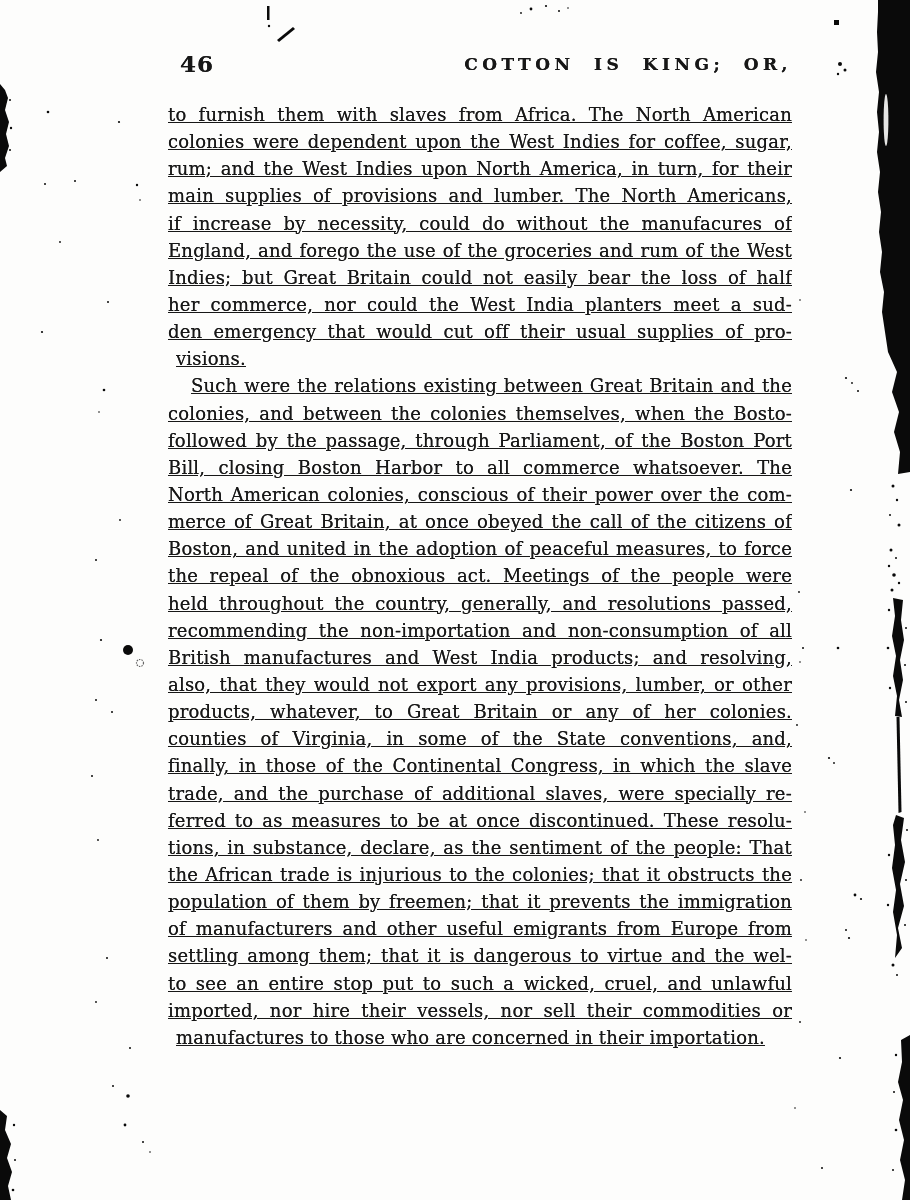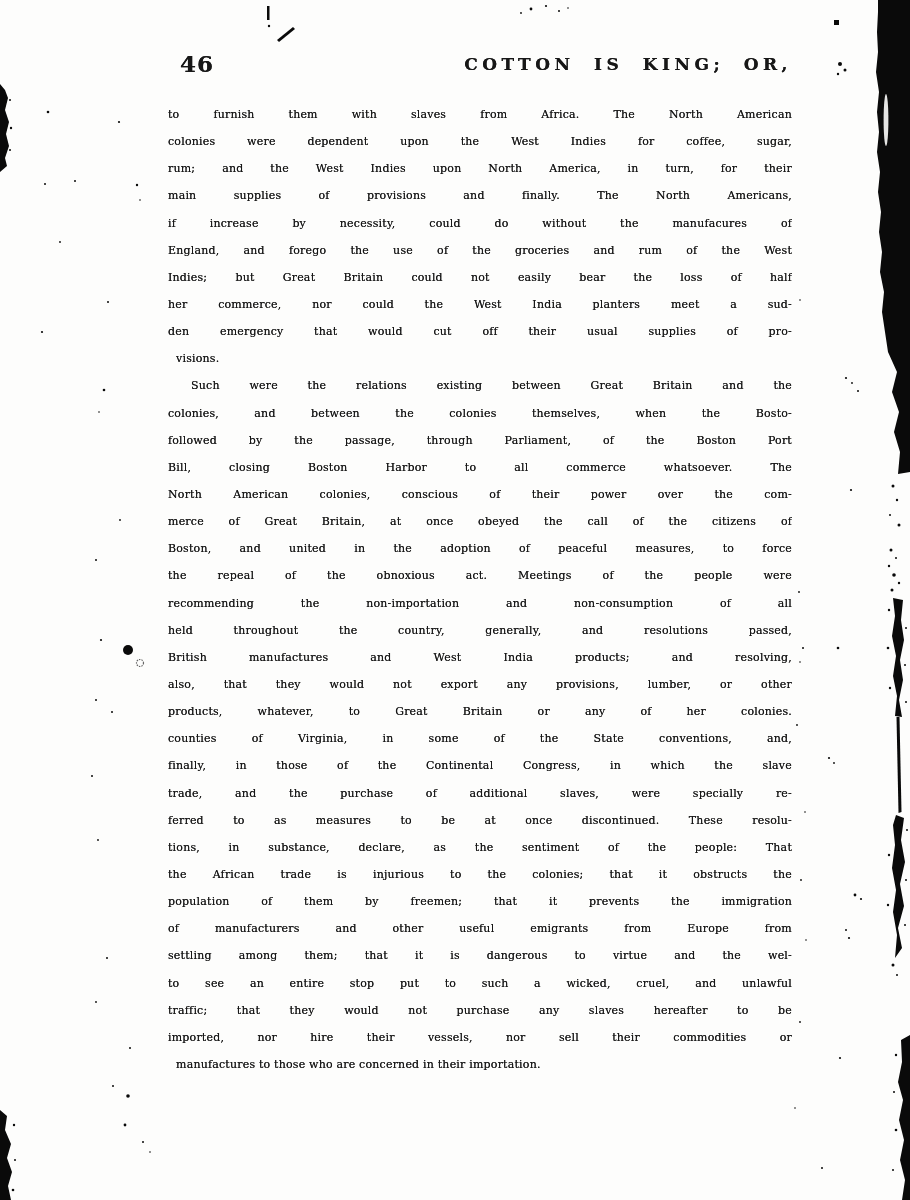--- a/index.html
+++ b/index.html
@@ -15,24 +15,25 @@
     text-shadow:0 0 0.6px rgba(10,10,10,.9);
     margin-left:12px;
   }
   .running-title{
     position:absolute;left:0;right:0;top:6px;text-align:right;
     font-size:17px;font-weight:700;letter-spacing:4.5px;word-spacing:9px;
     text-shadow:0 0 0.5px rgba(10,10,10,.8);
   }
   .text-block{position:absolute;left:168px;top:101px;width:624px;z-index:2;}
   .line{
-    height:27.15px;line-height:27.15px;font-size:11px;
+    height:27.15px;line-height:27.15px;font-size:18px;
     text-align:justify;text-align-last:justify;-moz-text-align-last:justify;
     letter-spacing:0.2px;overflow:hidden;
     text-shadow:0 0 0.55px rgba(20,20,20,.85);
+    text-decoration:underline;
   }
   .line.end{text-align-last:left;margin-left:8px;-moz-text-align-last:left;}
   .line.indent{text-indent:23px;}
 </style>
 </head>
 <body>
 
 <div class="page">
 
   <svg class="artifacts" viewBox="0 0 910 1200" xmlns="http://www.w3.org/2000/svg">
@@ -155,48 +156,47 @@
 
   <header class="header">
     <span class="pagenum">46</span>
     <span class="running-title">COTTON IS KING; OR,</span>
   </header>
 
   <main class="text-block">
     <div class="line">to furnish them with slaves from Africa. The North American</div>
     <div class="line">colonies were dependent upon the West Indies for coffee, sugar,</div>
     <div class="line">rum; and the West Indies upon North America, in turn, for their</div>
-    <div class="line">main supplies of provisions and finally. The North Americans,</div>
+    <div class="line">main supplies of provisions and lumber. The North Americans,</div>
     <div class="line">if increase by necessity, could do without the manufacures of</div>
     <div class="line">England, and forego the use of the groceries and rum of the West</div>
     <div class="line">Indies; but Great Britain could not easily bear the loss of half</div>
     <div class="line">her commerce, nor could the West India planters meet a sud-</div>
     <div class="line">den emergency that would cut off their usual supplies of pro-</div>
     <div class="line end">visions.</div>
     <div class="line indent">Such were the relations existing between Great Britain and the</div>
     <div class="line">colonies, and between the colonies themselves, when the Bosto-</div>
     <div class="line">followed by the passage, through Parliament, of the Boston Port</div>
     <div class="line">Bill, closing Boston Harbor to all commerce whatsoever. The</div>
     <div class="line">North American colonies, conscious of their power over the com-</div>
     <div class="line">merce of Great Britain, at once obeyed the call of the citizens of</div>
     <div class="line">Boston, and united in the adoption of peaceful measures, to force</div>
     <div class="line">the repeal of the obnoxious act. Meetings of the people were</div>
+    <div class="line">held throughout the country, generally, and resolutions passed,</div>
     <div class="line">recommending the non-importation and non-consumption of all</div>
-    <div class="line">held throughout the country, generally, and resolutions passed,</div>
     <div class="line">British manufactures and West India products; and resolving,</div>
     <div class="line">also, that they would not export any provisions, lumber, or other</div>
     <div class="line">products, whatever, to Great Britain or any of her colonies.</div>
     <div class="line">counties of Virginia, in some of the State conventions, and,</div>
     <div class="line">finally, in those of the Continental Congress, in which the slave</div>
     <div class="line">trade, and the purchase of additional slaves, were specially re-</div>
     <div class="line">ferred to as measures to be at once discontinued. These resolu-</div>
     <div class="line">tions, in substance, declare, as the sentiment of the people: That</div>
     <div class="line">the African trade is injurious to the colonies; that it obstructs the</div>
     <div class="line">population of them by freemen; that it prevents the immigration</div>
     <div class="line">of manufacturers and other useful emigrants from Europe from</div>
     <div class="line">settling among them; that it is dangerous to virtue and the wel-</div>
     <div class="line">to see an entire stop put to such a wicked, cruel, and unlawful</div>
-    <div class="line">traffic; that they would not purchase any slaves hereafter to be</div>
     <div class="line">imported, nor hire their vessels, nor sell their commodities or</div>
     <div class="line end">manufactures to those who are concerned in their importation.</div>
   </main>
 
 </div>
 
 </body></html>

